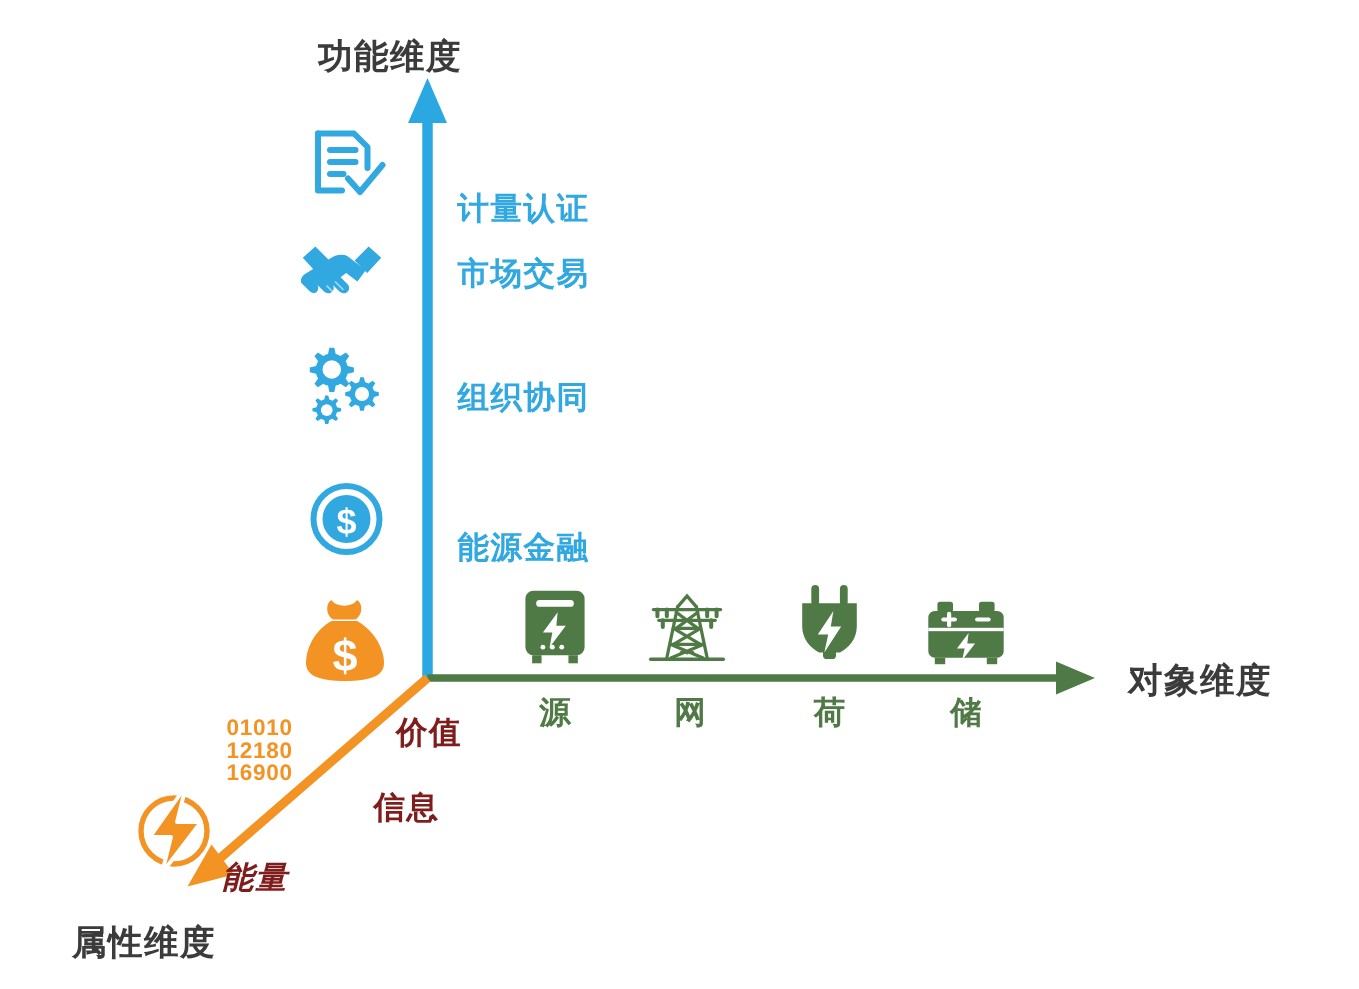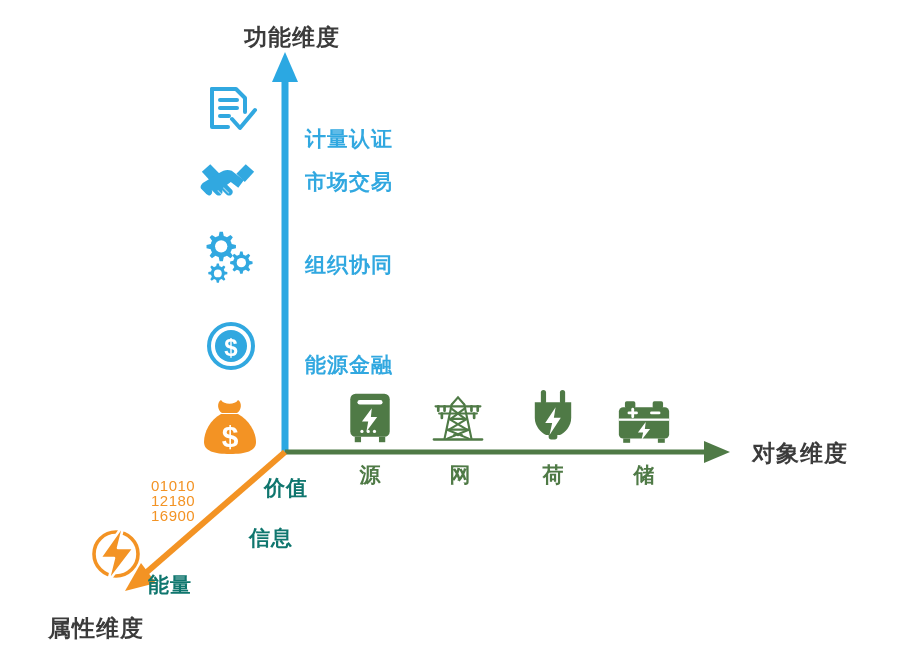--- a/index.html
+++ b/index.html
@@ -44,30 +44,30 @@
     font-weight: bold;
     font-size: 21px;
     white-space: nowrap;
     text-align: center;
     width: 60px;
   }
   .obj-icon { width: 52px; height: 52px; }
 
   
   .attr-label {
-    color: #0f766e;
+    color: #7f1d1d;
     font-weight: bold;
     font-size: 21px;
     letter-spacing: 1px;
     white-space: nowrap;
   }
   .binary-block {
     color: #F39324;
     font-family: "Liberation Sans", "DejaVu Sans", sans-serif;
-    font-weight: normal;
+    font-weight: bold;
     font-size: 15px;
     line-height: 15px;
     letter-spacing: 0.5px;
     white-space: pre;
   }
   svg { display: block; overflow: visible; }
 </style>
 </head>
 <body>
 
@@ -84,21 +84,21 @@
       <line x1="285" y1="452" x2="712" y2="452" stroke="#4F7A46" stroke-width="5"></line>
       <polygon points="730,452 704,441 704,463" fill="#4F7A46"></polygon>
     </g>
 
     <g>
       <line x1="285" y1="452" x2="140" y2="578" stroke="#F39324" stroke-width="6"></line>
       <polygon points="125,591 156,583 141,563" fill="#F39324"></polygon>
     </g>
   </svg>
 
-  <div class="abs axis-title" style="left:244px; top:22px;">功能维度</div>
+  <div class="abs axis-title" style="left:212px; top:22px;">功能维度</div>
 
   <div class="abs axis-title" style="left:48px; top:613px;">属性维度</div>
 
   <div class="abs axis-title" style="left:752px; top:438px;">对象维度</div>
 
   <div class="abs" style="left:203px; top:83px;">
     <svg class="fn-icon" viewBox="0 0 56 56">
       <path d="M9 6 h24 l9 9 v14" fill="none" stroke="#31A8E0" stroke-width="4" stroke-linecap="round" stroke-linejoin="round"></path>
       <path d="M9 6 v38 h16" fill="none" stroke="#31A8E0" stroke-width="4" stroke-linecap="round" stroke-linejoin="round"></path>
       <line x1="17" y1="17" x2="34" y2="17" stroke="#31A8E0" stroke-width="4" stroke-linecap="round"></line>
@@ -259,15 +259,15 @@
 
   <div class="abs binary-block" style="left:151px; top:478px;"><span>01010</span><br><span>12180</span><br><span>16900</span></div>
   <div class="abs attr-label" style="left:206px; top:524px;margin-left:43px;">信息</div>
 
   <div class="abs" style="left:88px; top:522px;">
     <svg style="width:60px;height:62px;" viewBox="0 0 60 62">
       <circle cx="28" cy="32" r="22" fill="none" stroke="#F39324" stroke-width="3.6"></circle>
       <polygon points="36,2 12,36 26,36 20,60 46,26 30,26" fill="#F39324" stroke="#ffffff" stroke-width="2.6" stroke-linejoin="round"></polygon>
     </svg>
   </div>
-  <div class="abs attr-label" style="left:148px; top:571px;">能量</div>
+  <div class="abs attr-label" style="left:148px; top:571px;font-style:italic;">能量</div>
 
 </div>
 
 </body></html>

